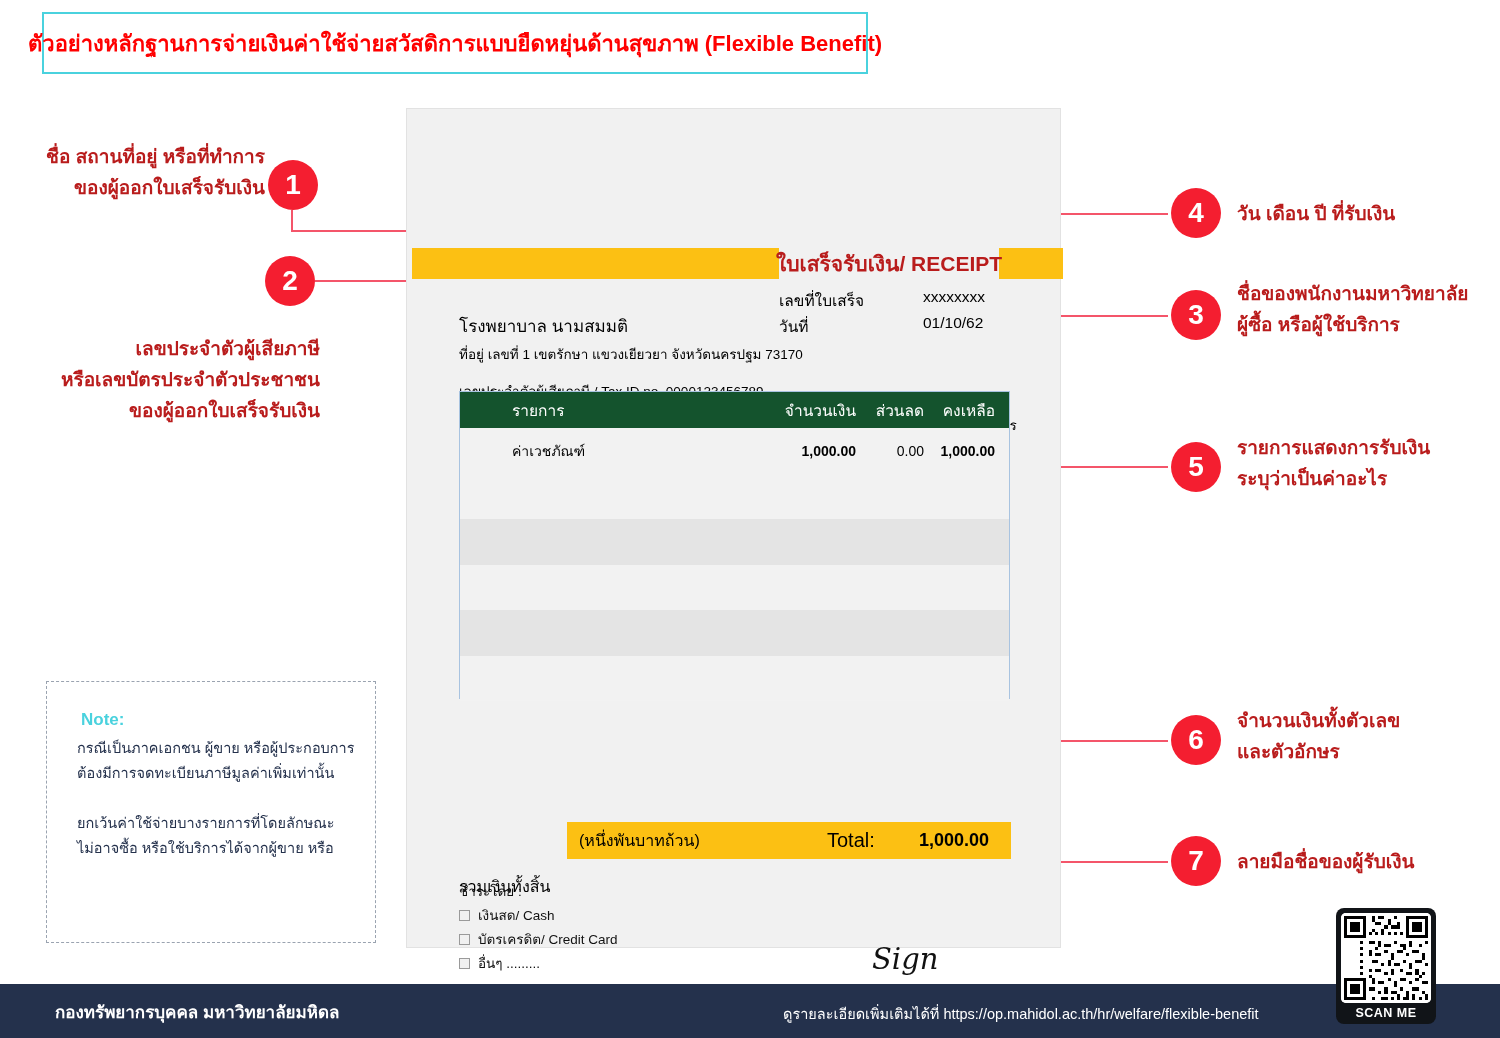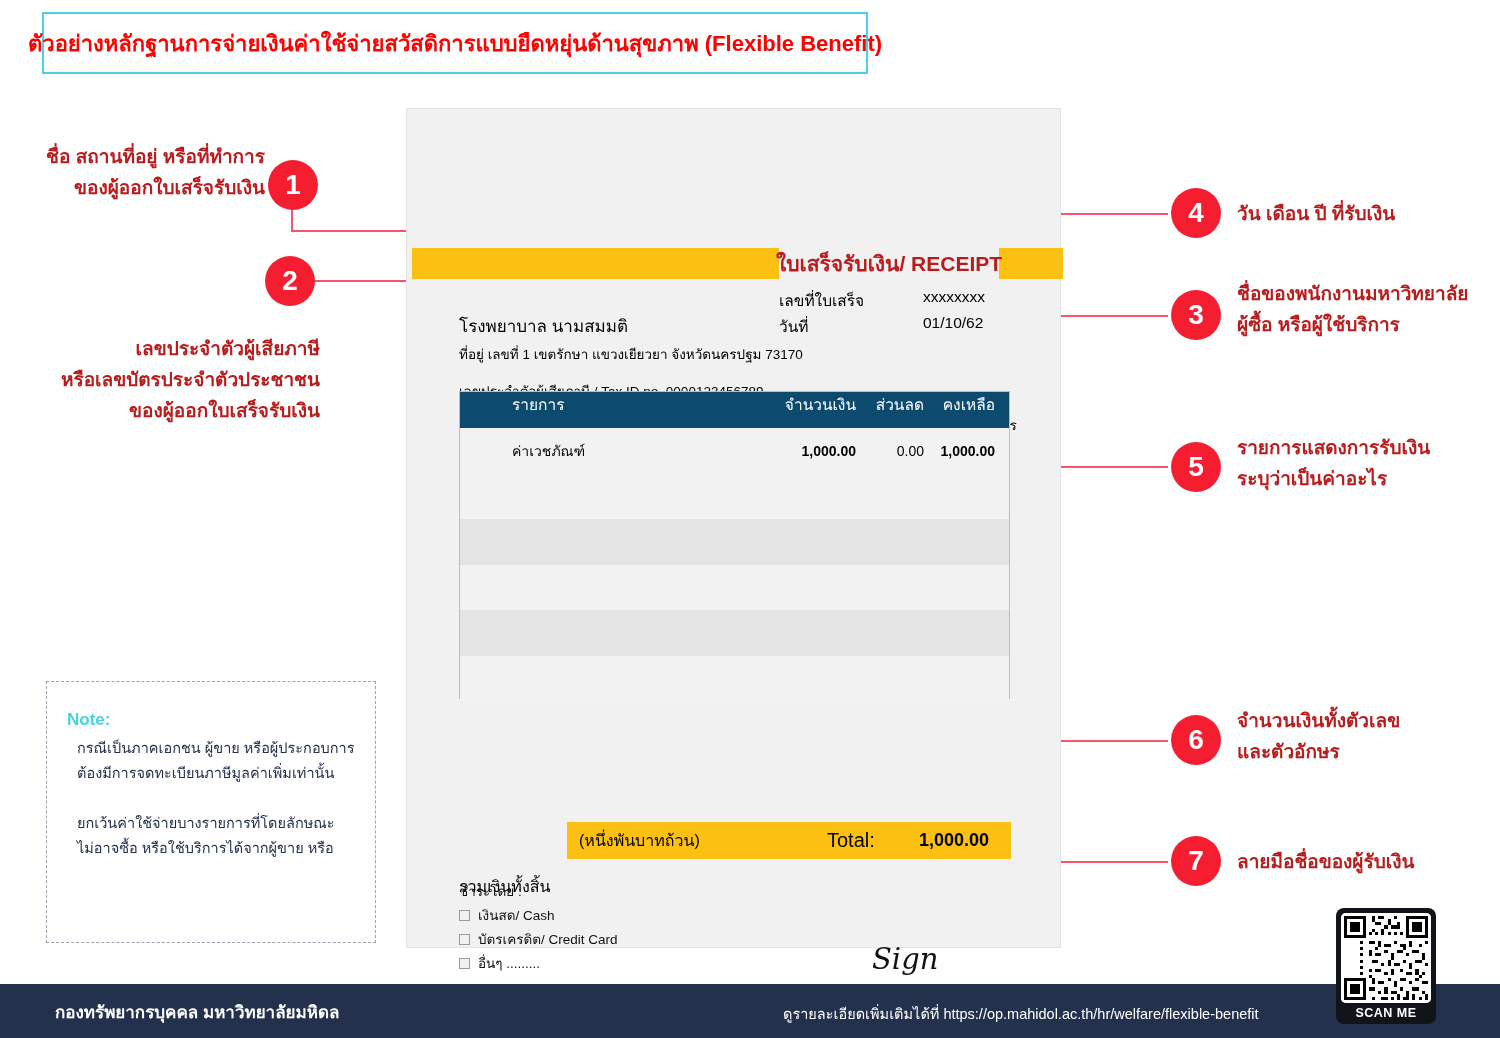--- a/index.html
+++ b/index.html
@@ -138,23 +138,23 @@
     position: absolute;
     left: 52px;
     top: 282px;
     width: 551px;
     height: 308px;
     border: 1px solid #a8c3e0;
     background: #f1f1f1;
   }
   .items-head {
     display: flex;
-    background: #0c4a6e;
+    background: #14532d;
     height: 36px;
-    align-items: flex-start;
+    align-items: center;
   }
   .items-head .th {
     color: #ffffff;
     font-size: 15.5px;
     white-space: nowrap;
   }
   .th-desc  { width: 296px; padding-left: 52px; text-align: left; }
   .th-amt   { width: 100px; text-align: right; }
   .th-disc  { width: 68px;  text-align: right; }
   .th-bal   { width: 79px;  text-align: right; padding-right: 8px; }
@@ -297,21 +297,21 @@
     position: absolute;
     left: 46px;
     top: 681px;
     width: 330px;
     height: 262px;
     border: 1.6px dashed #9aa3b0;
     background: #ffffff;
   }
   .note-head {
     position: absolute;
-    left: 20px;
+    left: 34px;
     top: 28px;
     color: #4ad2de;
     font-size: 17px;
     font-weight: bold;
   }
   .note-body {
     position: absolute;
     left: 30px;
     top: 54px;
     width: 290px;

